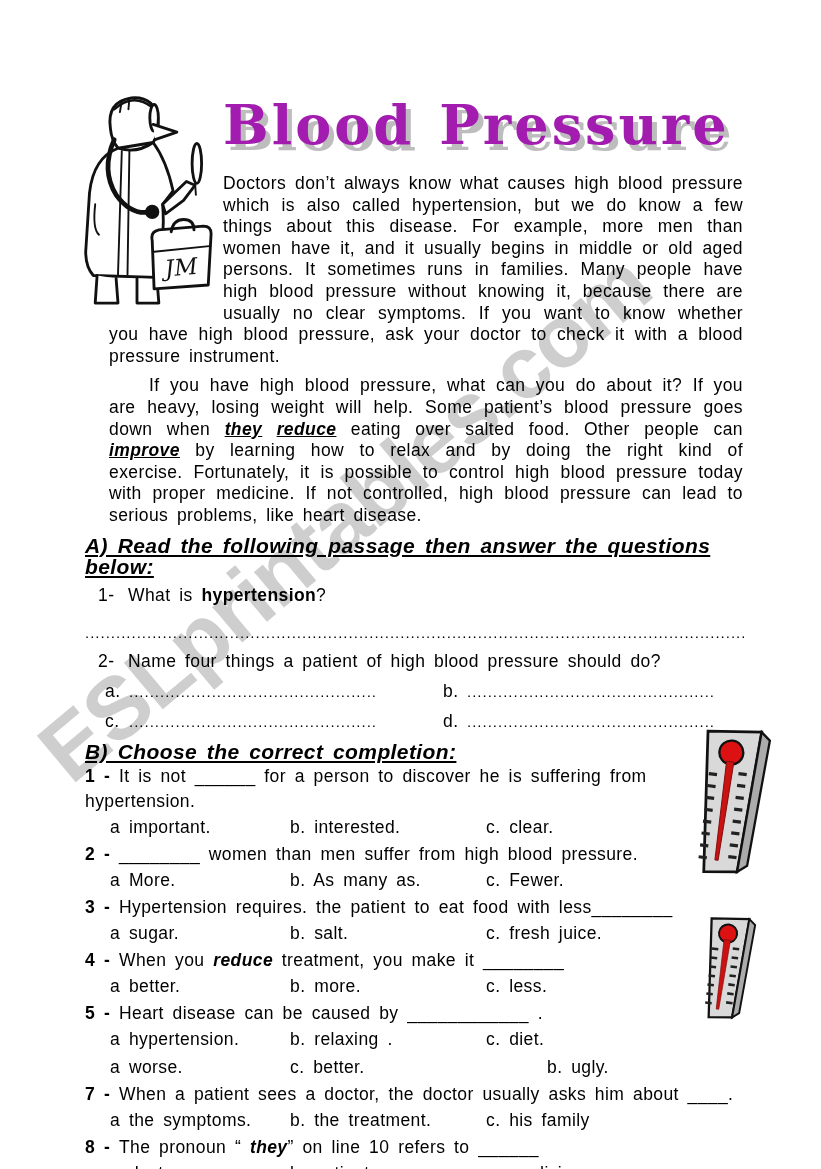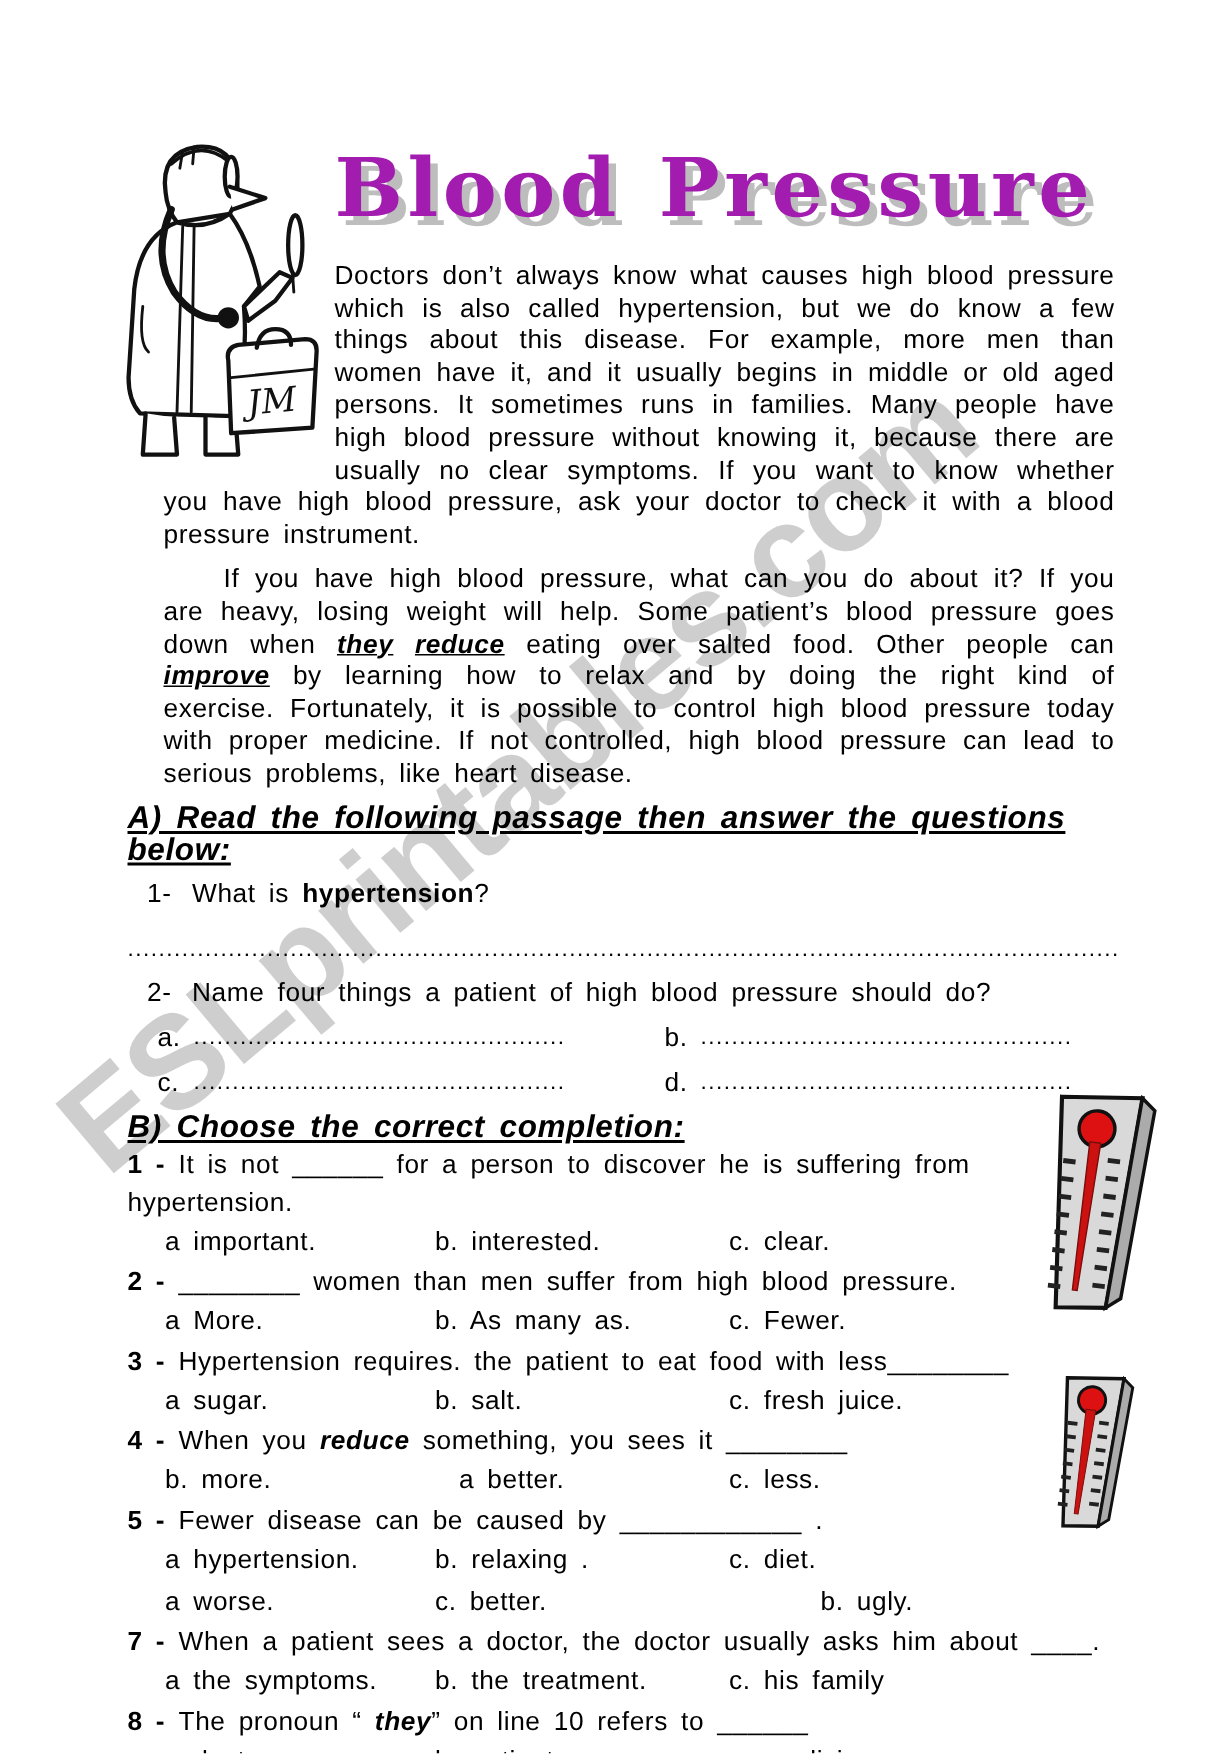--- a/index.html
+++ b/index.html
@@ -187,32 +187,32 @@
     </div>
     <div class="bq-opts">
       <span class="opt opt-a">a sugar.</span>
       <span class="opt opt-b">b.  salt.</span>
       <span class="opt opt-c">c. fresh juice.</span>
     </div>
   </div>
 
   <div class="bq">
     <div class="bq-line">
-      <span class="bq-num">4 -</span><span class="bq-pre">When you </span><span class="bq-em">reduce</span><span class="bq-post"> something, you sees it ________</span>
-    </div>
-    <div class="bq-opts">
+      <span class="bq-num">4 -</span><span class="bq-pre">When you </span><span class="bq-em">reduce</span><span class="bq-post"> treatment, you make it ________</span>
+    </div>
+    <div class="bq-opts">
+      <span class="opt opt-a">a better.</span>
       <span class="opt opt-b">b.  more.</span>
-      <span class="opt opt-a">a better.</span>
       <span class="opt opt-c">c. less.</span>
     </div>
   </div>
 
   <div class="bq">
     <div class="bq-line">
-      <span class="bq-num">5 -</span><span class="bq-pre">Fewer disease can be caused by ____________ .</span><span class="bq-em"></span><span class="bq-post"></span>
+      <span class="bq-num">5 -</span><span class="bq-pre">Heart disease can be caused by ____________ .</span><span class="bq-em"></span><span class="bq-post"></span>
     </div>
     <div class="bq-opts">
       <span class="opt opt-a">a hypertension.</span>
       <span class="opt opt-b">b.  relaxing .</span>
       <span class="opt opt-c">c. diet.</span>
     </div>
   </div>
 
   <div class="bq">
     <div class="bq-opts">

